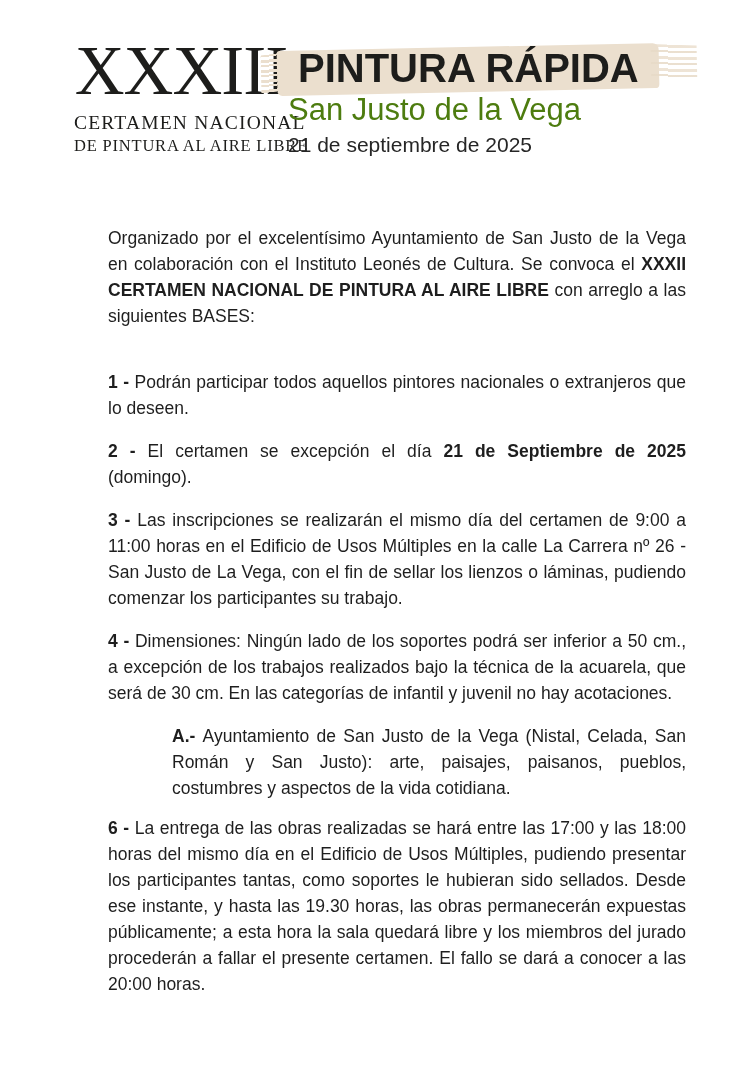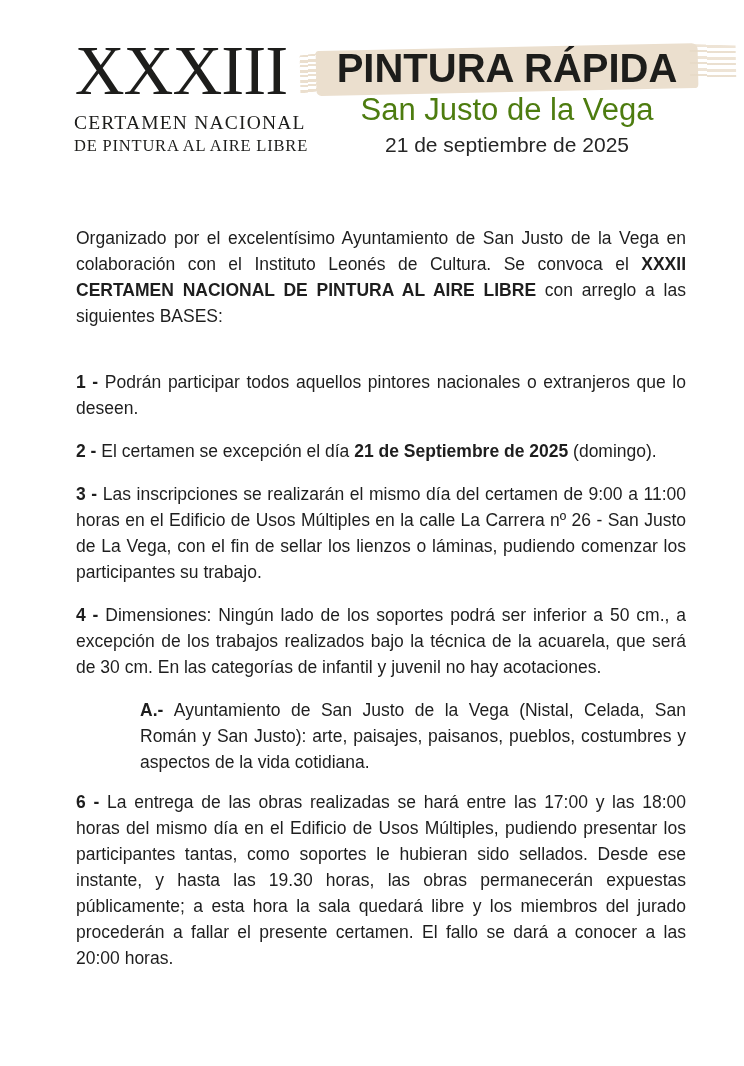--- a/index.html
+++ b/index.html
@@ -43,21 +43,20 @@
   .logo-line2 {
     font-family: "Liberation Serif", serif;
     font-size: 16.5px;
     letter-spacing: 0.8px;
     margin-top: 2px;
     white-space: nowrap;
   }
 
   .title-block {
     flex: 1 1 auto;
-    text-align: center;
     padding-top: 6px;
   }
   .title-wrap {
     position: relative;
     display: inline-block;
     padding: 0 10px;
   }
   .brush {
     position: absolute;
     z-index: 0;
@@ -116,21 +115,21 @@
   }
   .date {
     font-size: 21px;
     color: #262626;
     margin-top: 6px;
     white-space: nowrap;
   }
 
   
   .content {
-    margin: 68px 58px 0 76px;
+    margin: 68px 58px 0 108px;
     font-size: 17.5px;
     line-height: 26px;
     text-align: justify;
     color: #1e1e1e;
   }
   .para { margin: 0 0 17px 0; }
   .para.intro { margin-bottom: 40px; }
   .para.subitem { margin-left: 64px; margin-bottom: 14px; }
   .para b { font-weight: 700; }
 </style>

